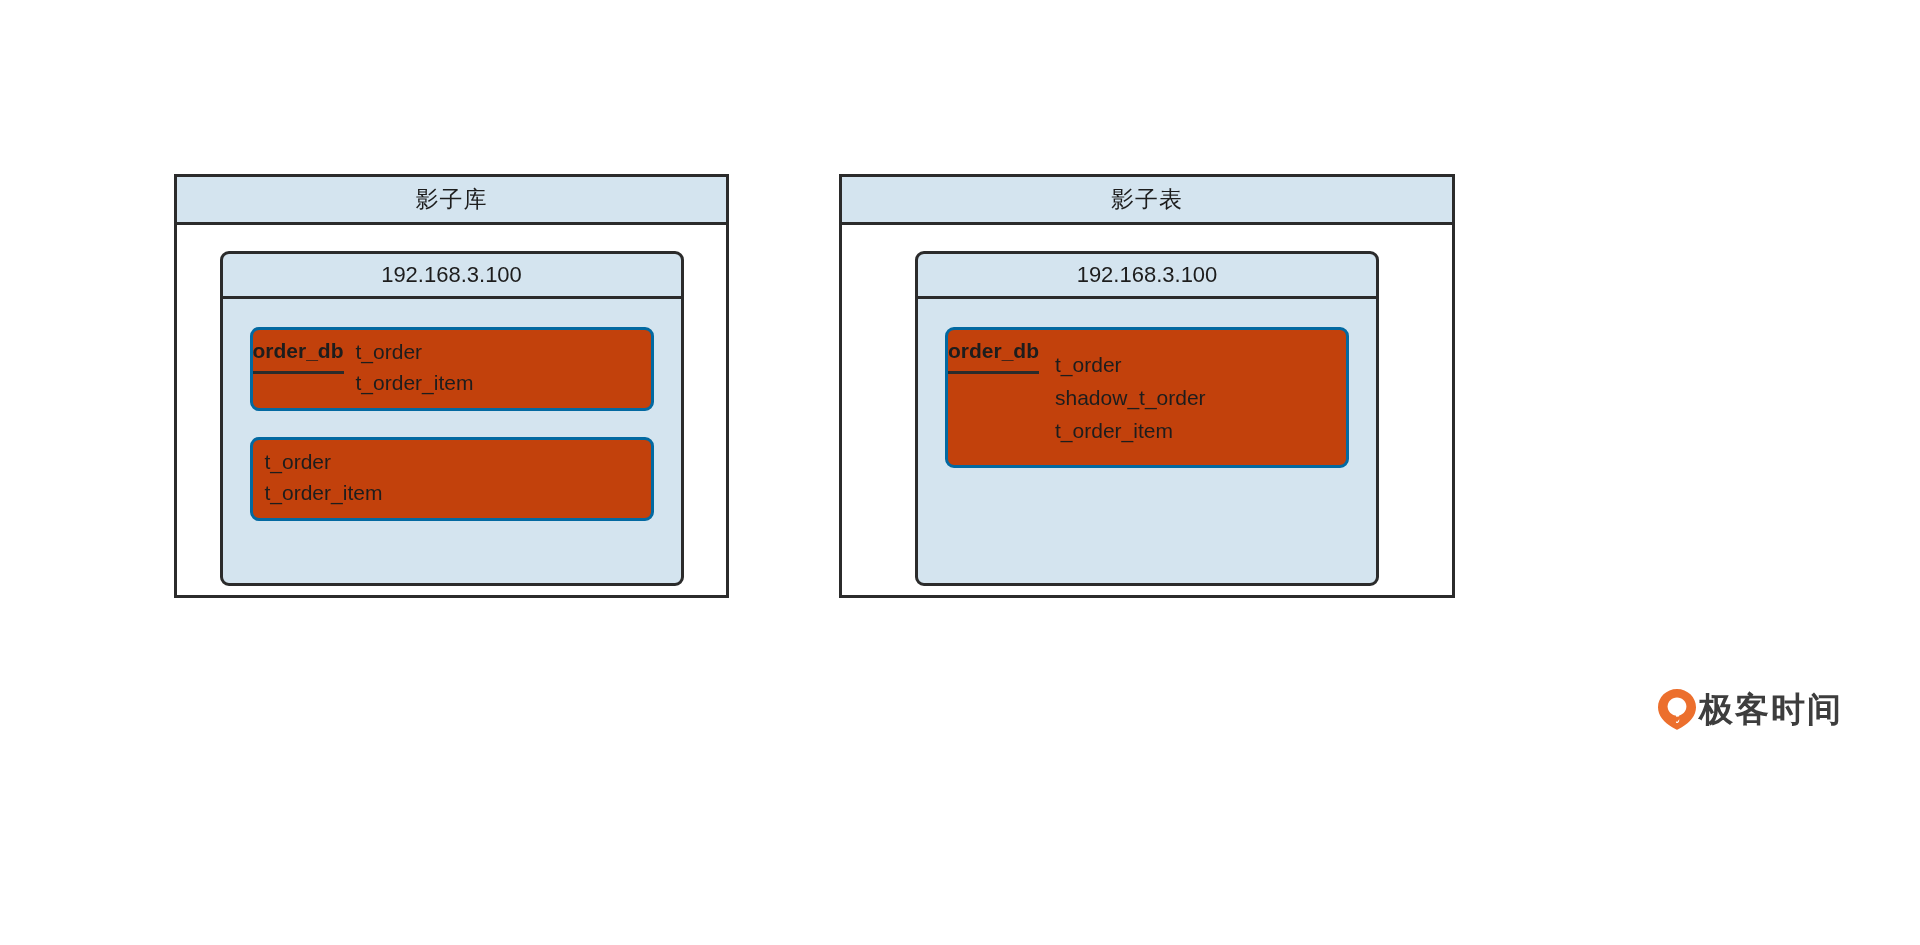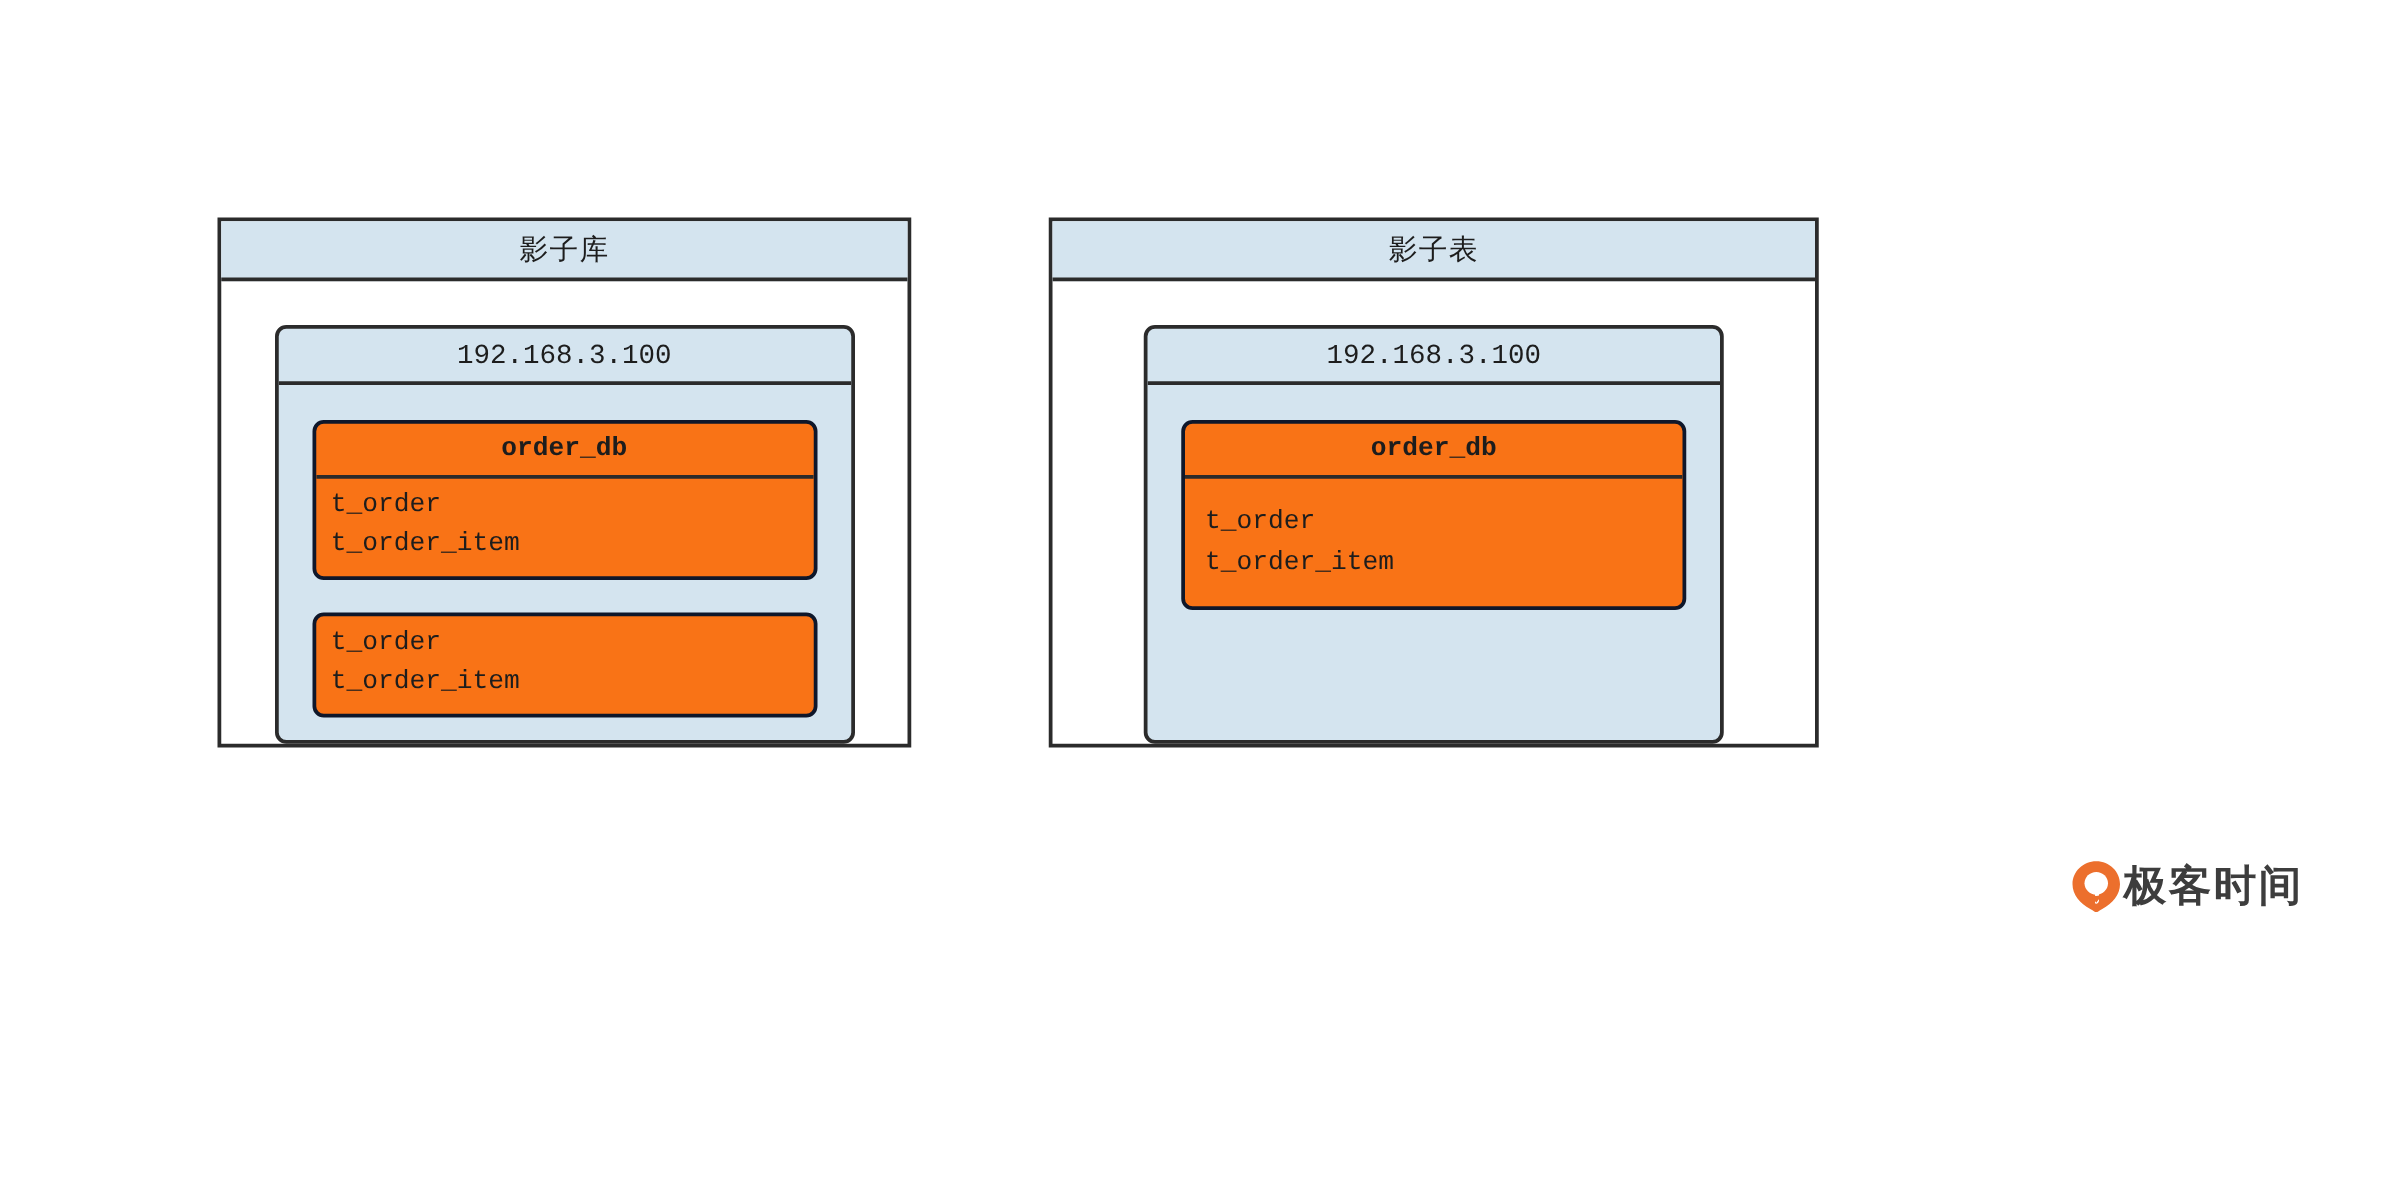--- a/index.html
+++ b/index.html
@@ -33,24 +33,23 @@
     justify-content: center;
     font-size: 23px;
     color: #1d1d1d;
     letter-spacing: 1px;
     flex: 0 0 auto;
   }
 
   .panel-body {
     flex: 1 1 auto;
     display: flex;
-    align-items: flex-end;
+    align-items: center;
     justify-content: center;
     padding: 17px 0 0 0;
-    font-family: Liberation Mono, monospace;
   }
 
   
   .host-box {
     width: 464px;
     background: #d4e4ef;
     border: 3px solid #2b2b2b;
     border-radius: 9px;
     display: flex;
     flex-direction: column;
@@ -73,26 +72,26 @@
   .host-body {
     flex: 1 1 auto;
     padding: 28px 27px 0 27px;
     display: flex;
     flex-direction: column;
     gap: 26px;
   }
 
   
   .db-box {
-    background: #f97316;
-    border: 3px solid #0f172a;
+    background: #c2410c;
+    border: 3px solid #0369a1;
     border-radius: 9px;
     overflow: hidden;
     display: flex;
-    flex-direction: column;
+    flex-direction: row;
   }
 
   .db-title {
     height: 44px;
     border-bottom: 3px solid #2b2b2b;
     display: flex;
     align-items: center;
     justify-content: center;
     font-size: 21px;
     font-weight: bold;
@@ -181,20 +180,21 @@
     <div class="host-box">
 
       <div class="host-header">192.168.3.100</div>
 
       <div class="host-body">
 
         <div class="db-box">
           <div class="db-title">order_db</div>
           <div class="db-tables spacious">
             <div class="table-name">t_order</div>
+            <div class="table-name">shadow_t_order</div>
             <div class="table-name">t_order_item</div>
           </div>
         </div>
 
       </div>
     </div>
   </div>
 </div>
 
 <div id="brand-logo">

